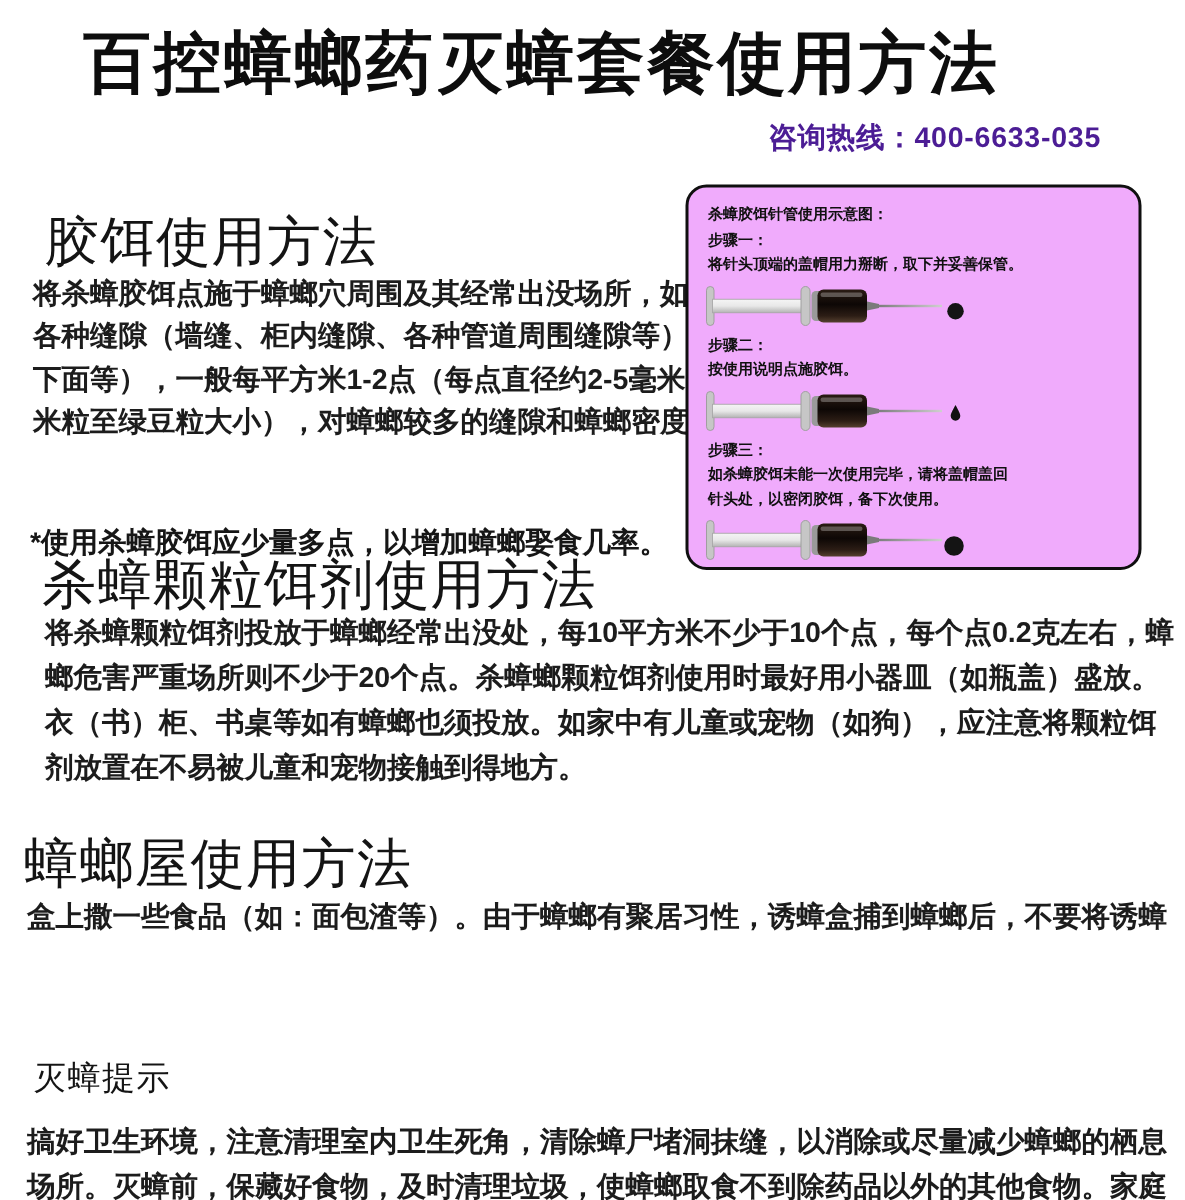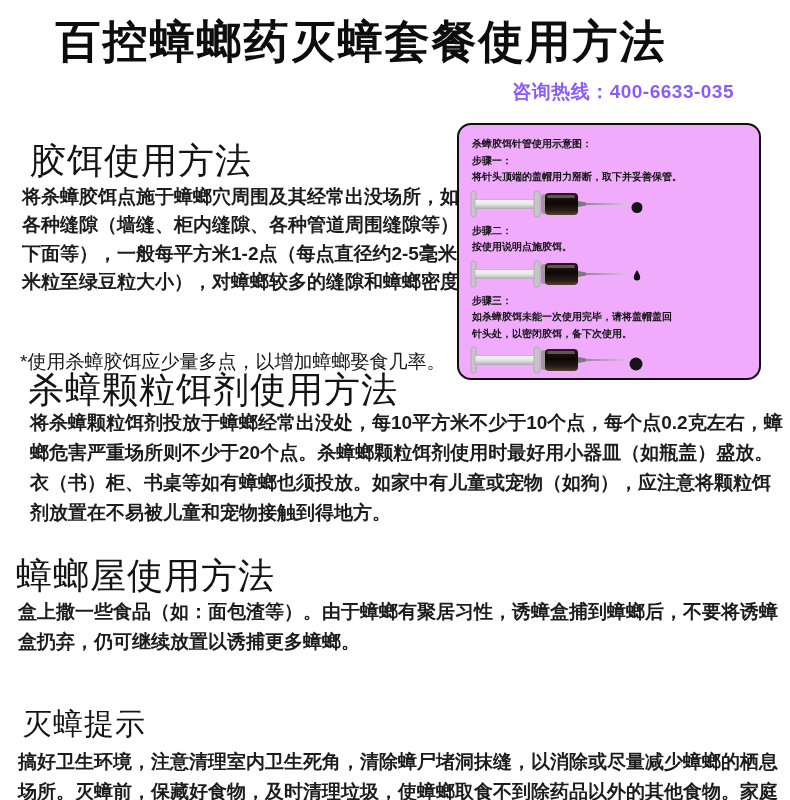--- a/index.html
+++ b/index.html
@@ -11,38 +11,38 @@
     color:#161616;
   }
   .abs { position:absolute; white-space:nowrap; }
 
   .doc-title {
     top:12px; left:0; width:722px; text-align:center;
     font-size:45px; font-weight:900; letter-spacing:2px; color:#0d0d0d;
   }
   .hotline {
     top:79px; right:56px;
-    font-size:19px; font-weight:700; color:#8b5cf6; letter-spacing:0.5px;
+    font-size:19px; font-weight:700; color:#4c1d95; letter-spacing:0.5px;
   }
 
   .sec-heading { font-size:36px; font-weight:500; color:#141414; letter-spacing:1px; }
   .body-block  { font-size:19px; font-weight:700; color:#1c1c1c; }
   .body-block .ln { white-space:nowrap; }
 
   #sec1-heading { left:30px; top:137px; }
   #sec1-body    { left:22px; top:183px; line-height:28.4px; }
-  #sec1-note    { left:20px; top:349px; font-size:19px; font-weight:400; }
+  #sec1-note    { left:20px; top:349px; font-size:19px; font-weight:700; }
 
   #sec2-heading { left:28px; top:366px; }
   #sec2-body    { left:30px; top:408px; line-height:30px; }
 
   #sec3-heading { left:16px; top:552px; }
   #sec3-body    { left:18px; top:597px; line-height:30px; }
 
-  #sec4-heading { left:22px; top:704px; font-size:30px; }
+  #sec4-heading { left:22px; top:704px; font-size:22px; }
   #sec4-body    { left:18px; top:747px; line-height:30px; }
 
   .diagram-box {
     position:absolute; left:457px; top:123px; width:304px; height:257px;
     border:2.5px solid #0f0f0f; border-radius:14px; background:#f0abfc;
     padding:11px 8px 0 13px;
     font-size:10px; font-weight:700; color:#101010; line-height:16.5px;
   }
   .diagram-box .dline { white-space:nowrap; letter-spacing:0; }
   .syr { display:block; margin:3px 0 4px -6px; }
@@ -135,21 +135,20 @@
   <div class="abs body-block" id="sec2-body">
     <div class="ln">将杀蟑颗粒饵剂投放于蟑螂经常出没处，每10平方米不少于10个点，每个点0.2克左右，蟑</div>
     <div class="ln">螂危害严重场所则不少于20个点。杀蟑螂颗粒饵剂使用时最好用小器皿（如瓶盖）盛放。</div>
     <div class="ln">衣（书）柜、书桌等如有蟑螂也须投放。如家中有儿童或宠物（如狗），应注意将颗粒饵</div>
     <div class="ln">剂放置在不易被儿童和宠物接触到得地方。</div>
   </div>
 
   <div class="abs sec-heading" id="sec3-heading">蟑螂屋使用方法</div>
   <div class="abs body-block" id="sec3-body">
     <div class="ln">盒上撒一些食品（如：面包渣等）。由于蟑螂有聚居习性，诱蟑盒捕到蟑螂后，不要将诱蟑</div>
-    <div class="ln">盒扔弃，仍可继续放置以诱捕更多蟑螂。</div>
   </div>
 
   <div class="abs sec-heading" id="sec4-heading">灭蟑提示</div>
   <div class="abs body-block" id="sec4-body">
     <div class="ln">搞好卫生环境，注意清理室内卫生死角，清除蟑尸堵洞抹缝，以消除或尽量减少蟑螂的栖息</div>
     <div class="ln">场所。灭蟑前，保藏好食物，及时清理垃圾，使蟑螂取食不到除药品以外的其他食物。家庭</div>
   </div>
 
 </div>
 

